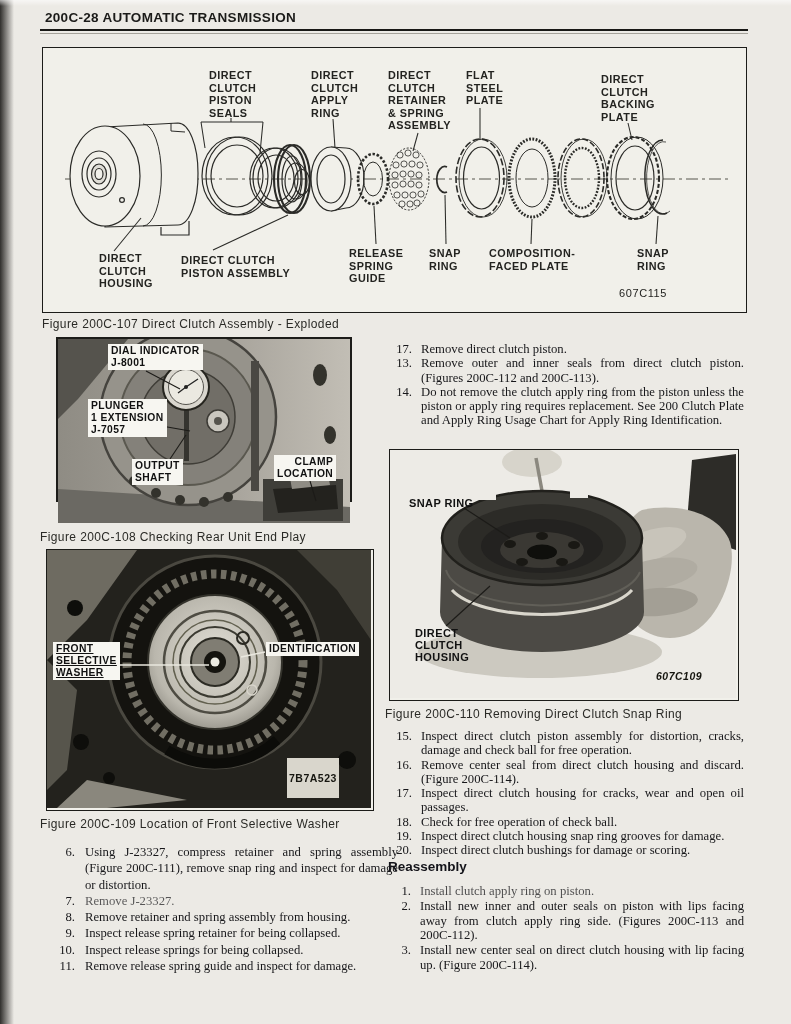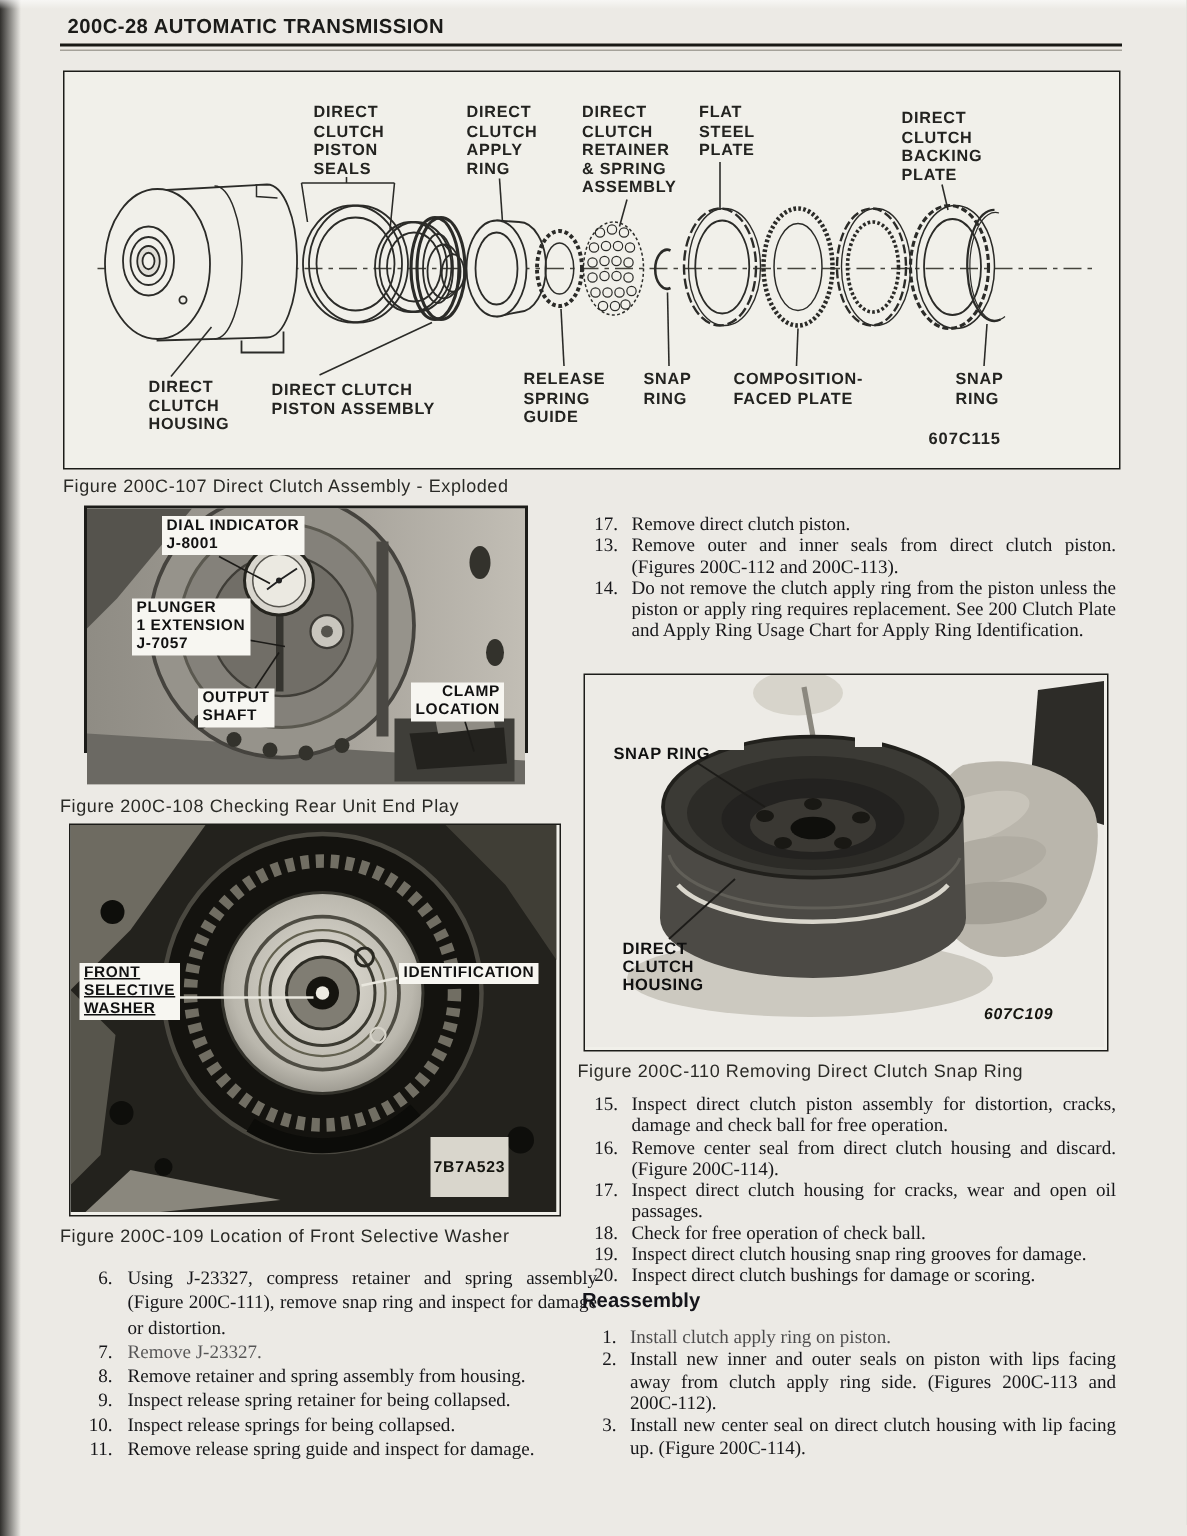--- a/index.html
+++ b/index.html
@@ -16,21 +16,21 @@
        letter-spacing:.3px;white-space:nowrap;}
   .hdr-rule{position:absolute;left:40px;top:29px;width:708px;height:2.4px;background:#181815;}
   .hdr-rule2{position:absolute;left:40px;top:33px;width:708px;height:1px;background:#a5a29a;}
 
   .figbox{position:absolute;background:#f1f0ea;border:1.6px solid #1c1c19;box-sizing:border-box;}
   .caption{position:absolute;font-size:12px;letter-spacing:.4px;color:#2a2a26;}
 
   
   .dlab{position:absolute;font-size:10.8px;line-height:12.6px;font-weight:bold;
         letter-spacing:.5px;white-space:pre-line;color:#232320;}
-  .dcode{position:absolute;font-size:11px;font-weight:bold;letter-spacing:.6px;color:#232320;}
+  .dcode{position:absolute;font-size:11px;font-weight:normal;letter-spacing:.6px;color:#232320;}
 
   
   .plab{position:absolute;font-size:10.3px;line-height:12px;font-weight:bold;
         letter-spacing:.4px;white-space:pre-line;background:#f7f6f1;color:#111;
         padding:1px 3px;}
   .pcode{position:absolute;font-size:10.5px;font-weight:bold;letter-spacing:.5px;color:#15150f;}
   .pcode.light{background:#d9d6cc;padding:14px 2px;}
 
   
   .steps{position:absolute;font-family:"Liberation Serif",serif;font-size:12.7px;color:#17171a;}

